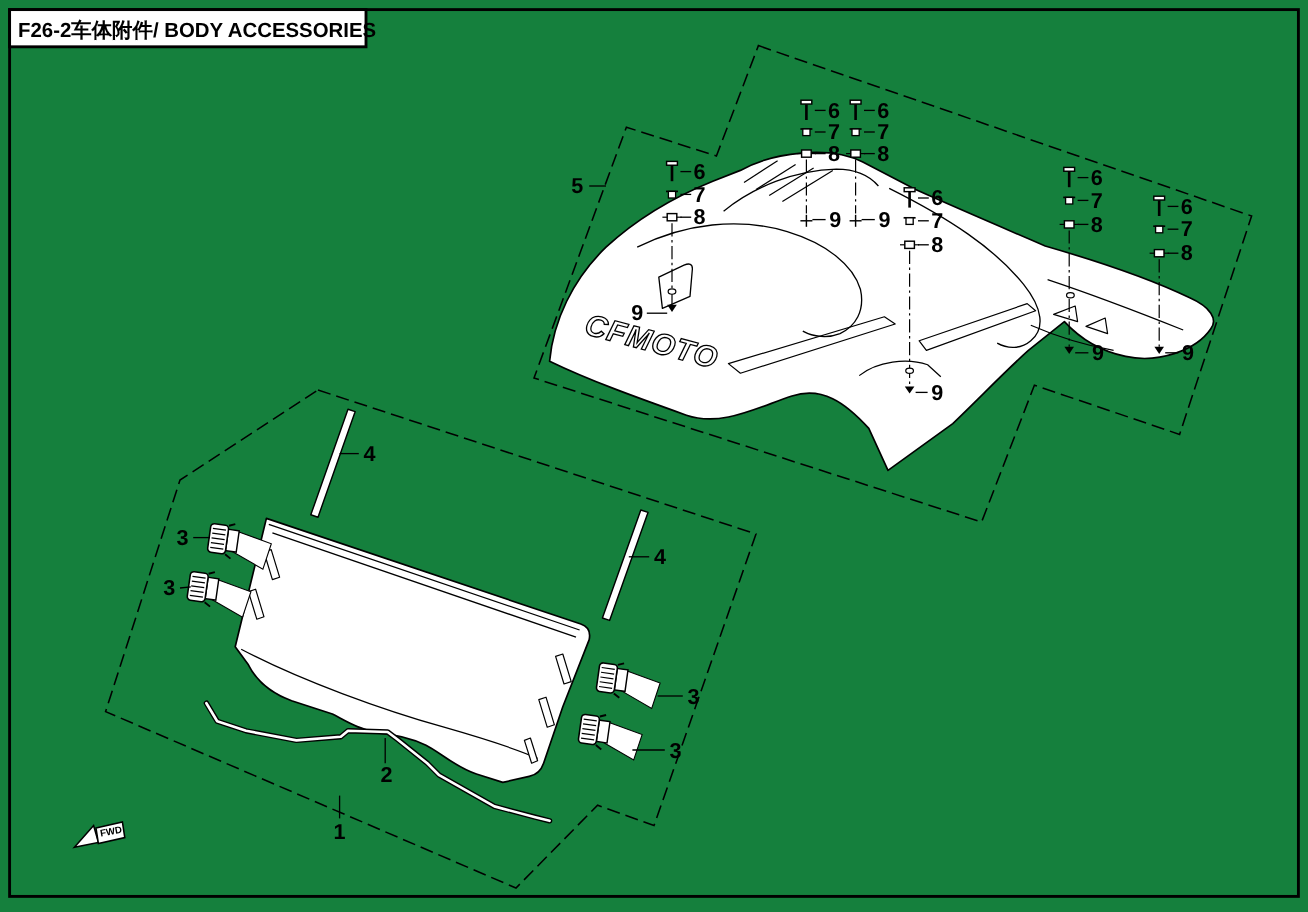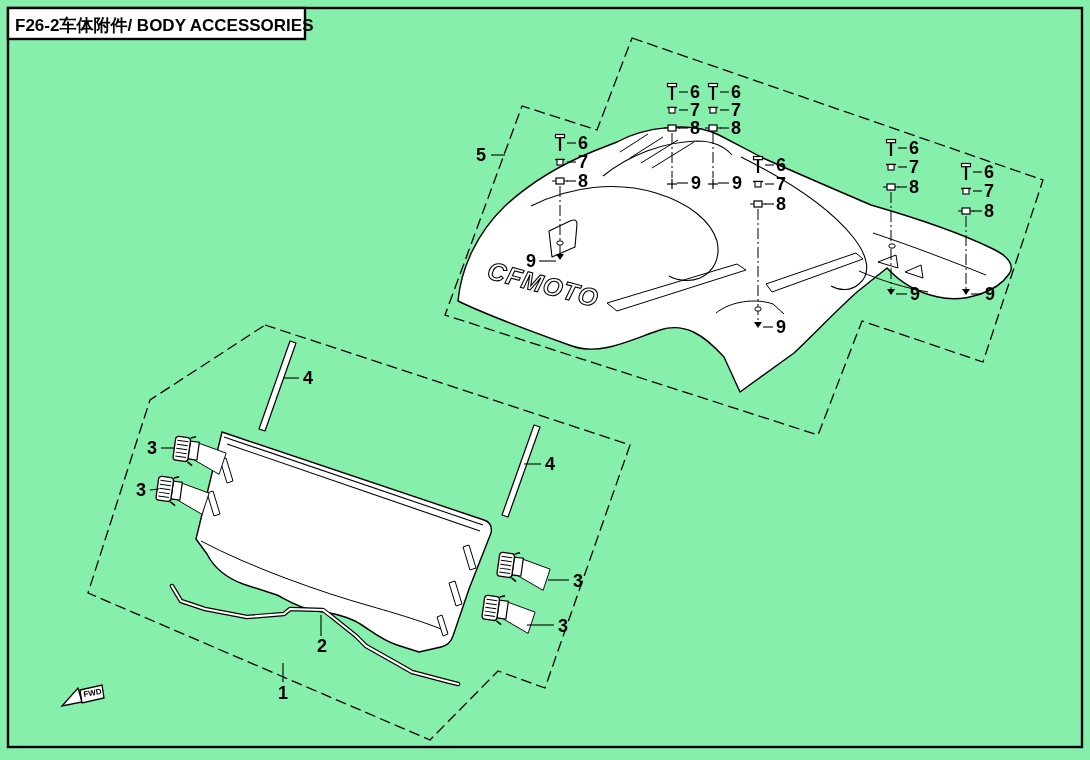--- a/index.html
+++ b/index.html
@@ -1,16 +1,16 @@
 <!DOCTYPE html>
 <html><head>
 <meta charset="utf-8">
 <style>
   html,body{margin:0;padding:0;background:#fff;}
-  #page{position:relative;width:1090px;height:760px;background:#86efac;overflow:hidden;}
+  #page{position:relative;width:1090px;height:760px;background:#15803d;overflow:hidden;}
   svg{display:block;}
   .callout{font:bold 18px "Liberation Sans",sans-serif;fill:#000;}
   .title-text{font:bold 17px "Liberation Sans",sans-serif;fill:#000;}
   .logo-text{font:bold italic 25px "Liberation Sans",sans-serif;letter-spacing:1px;}
   .fwd-text{font:bold 8px "Liberation Sans",sans-serif;fill:#000;}
 </style>
 </head>
 <body>
 
 <div id="page">

